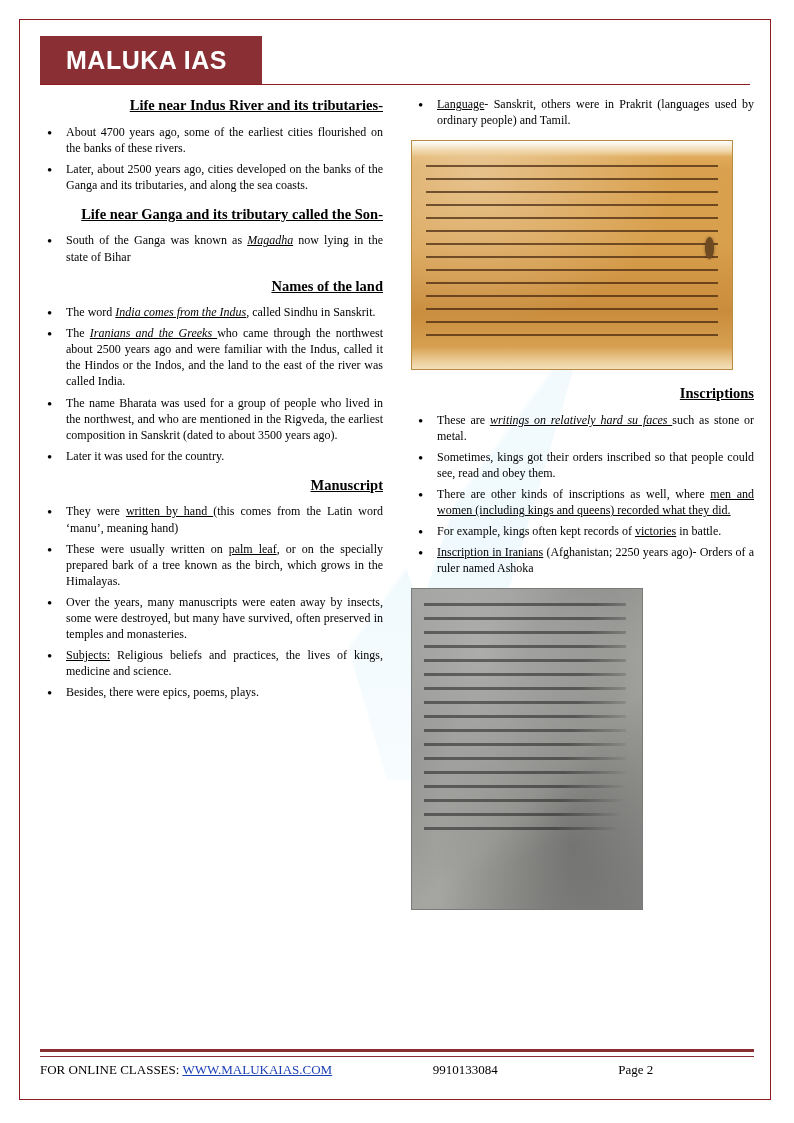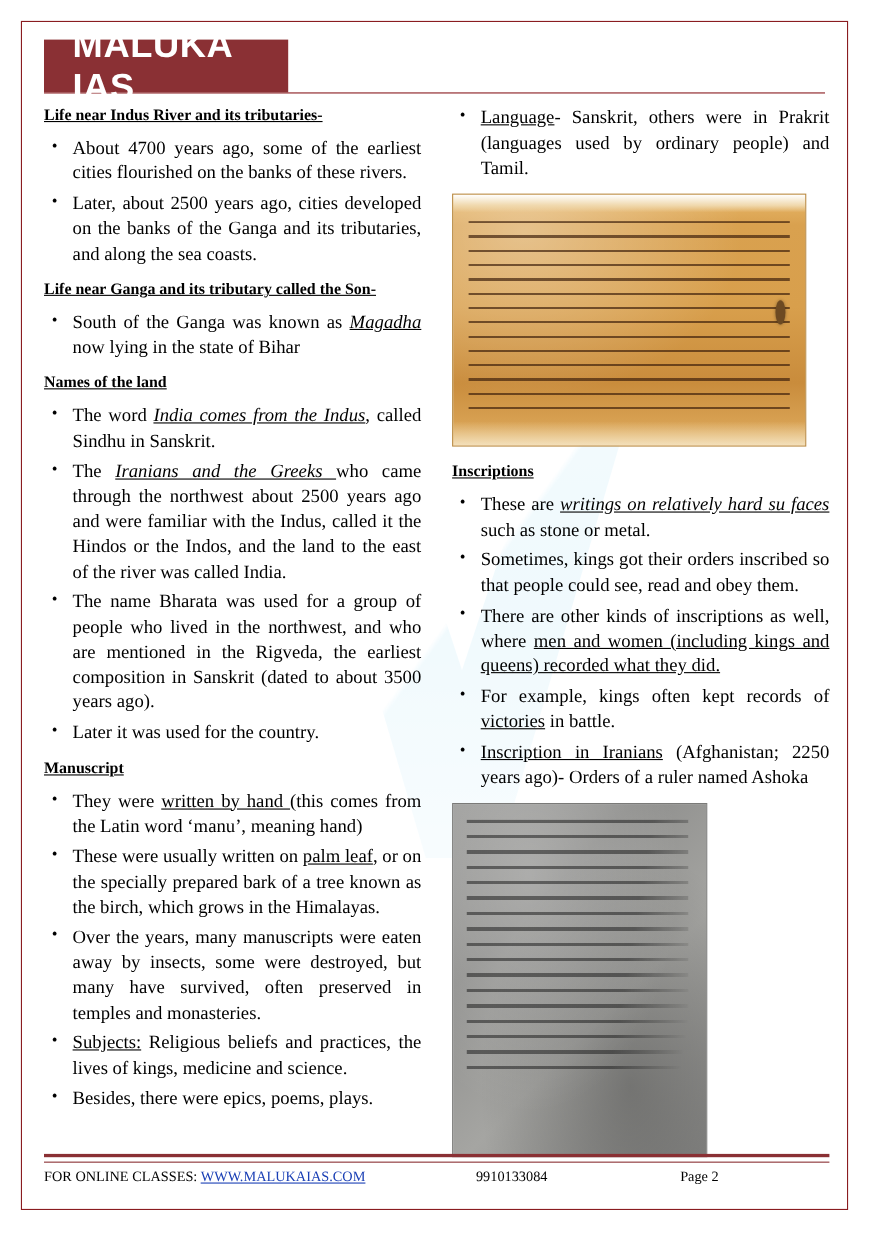--- a/index.html
+++ b/index.html
@@ -49,46 +49,47 @@
     width:222px;height:48px;
     background:#8a3034;
     display:flex;align-items:center;
     box-sizing:border-box;
     padding-left:26px;
   }
   .logo-text{
     color:#fff;
     font-family:"Liberation Sans", sans-serif;
     font-weight:bold;
-    font-size:33px;
+    font-size:25px;
     letter-spacing:.5px;
   }
   .columns{
     position:absolute;
     left:40px;top:96px;
     width:714px;
     display:flex;
     gap:28px;
   }
   .col{width:343px;}
   h2.sec{
     font-size:14.5px;
     font-weight:bold;
     text-decoration:underline;
     margin:0 0 8px 0;
     line-height:1.35;
+    text-align:right;
   }
   ul{
     margin:0 0 12px 0;
     padding-left:24px;
     list-style:none;
   }
   li{
     position:relative;
-    font-size:17px;
+    font-size:12px;
     line-height:1.34;
     text-align:justify;
     margin-bottom:5px;
     padding-left:2px;
   }
   li:before{
     content:"\2022";
     position:absolute;
     left:-17px;top:-1px;
     font-size:15px;

